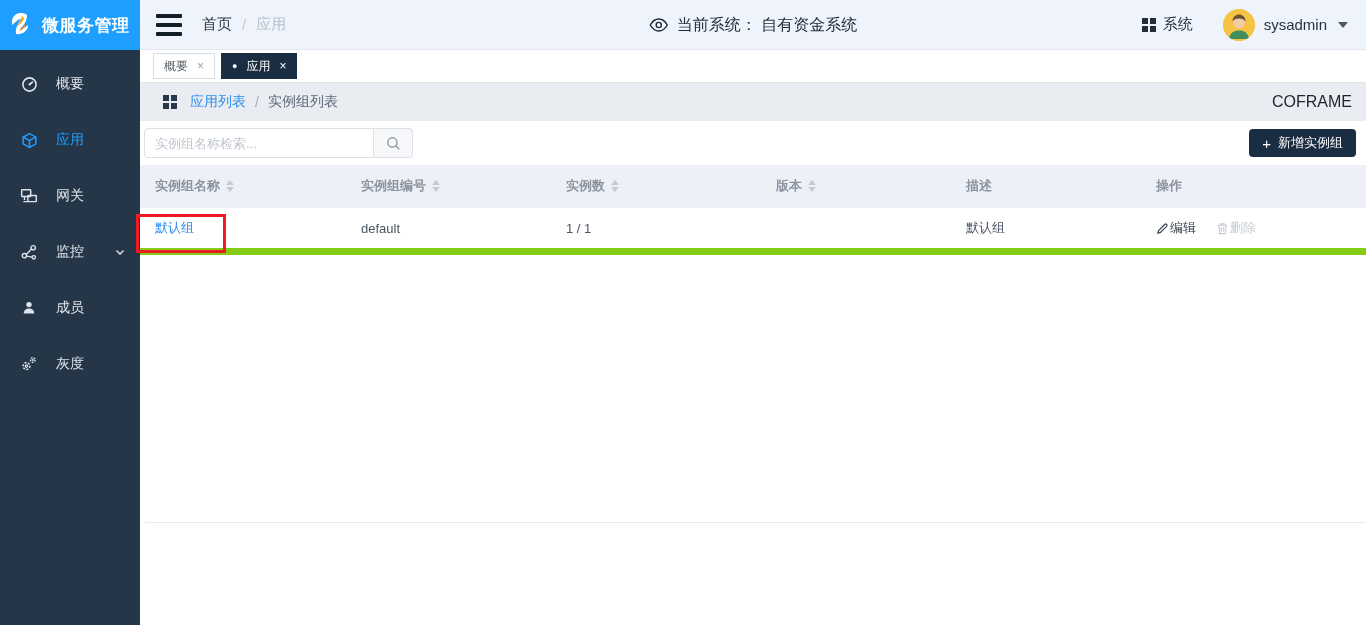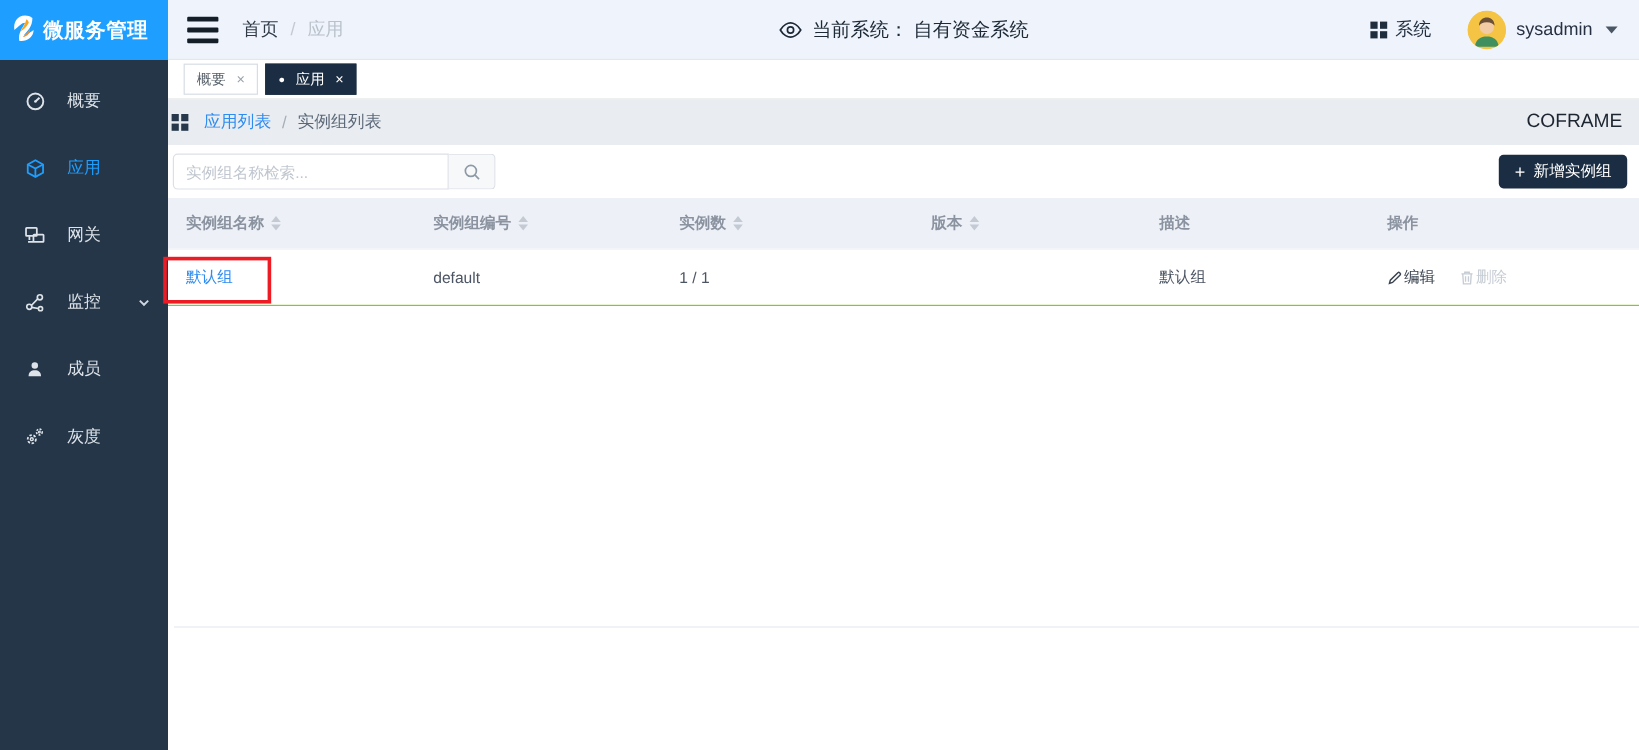--- a/index.html
+++ b/index.html
@@ -1,21 +1,21 @@
 <!DOCTYPE html>
 <html><head>
 <meta charset="utf-8">
 <style>
   * { margin:0; padding:0; box-sizing:border-box; }
   html,body { width:1366px; height:625px; font-family:"Liberation Sans","DejaVu Sans",sans-serif; background:#fff; }
   .app { position:relative; width:1366px; height:625px; overflow:hidden; background:#fff; }
 
   
   .sidebar { position:absolute; left:0; top:0; width:140px; height:625px; background:#253649; z-index:5; }
-  .logo { height:50px; background:#1e9fff; display:flex; align-items:center; padding:0 8px 0 6px; }
+  .logo { height:50px; background:#1e9fff; display:flex; align-items:center; padding:0 8px 0 6px; gap:6px; }
   .logo-title { color:#fff; font-size:17px; font-weight:bold; letter-spacing:.5px; white-space:nowrap; }
   .nav { padding-top:6px; }
   .nav-item { height:56px; display:flex; align-items:center; padding:0 14px 0 20px; color:#dde3e9; font-size:14px; cursor:pointer; }
   .nav-item .nav-icon { width:18px; height:18px; margin-right:18px; display:flex; align-items:center; justify-content:center; color:#dde3e9; }
   .nav-item.active { color:#1e9fff; }
   .nav-item.active .nav-icon { color:#1e9fff; }
   .nav-item .chev { margin-left:auto; color:#cfd6dd; display:flex; }
 
   
   .main { position:absolute; left:140px; top:0; width:1226px; height:625px; }
@@ -38,21 +38,21 @@
 
   
   .tabsbar { height:33px; background:#fff; border-bottom:1px solid #e4e4e4; display:flex; align-items:center; padding-left:13px; gap:6px; }
   .tab { height:26px; display:flex; align-items:center; gap:9px; padding:0 10px; font-size:12px; border:1px solid #d8dce5; color:#57606a; background:#fff; cursor:pointer; }
   .tab .tab-close { color:#9aa3ad; font-size:12px; cursor:pointer; }
   .tab.active { background:#1b2d42; border-color:#1b2d42; color:#fff; }
   .tab.active .tab-close { color:#fff; }
   .tab .dot { font-size:9px; line-height:1; }
 
   
-  .pathbar { height:38px; background:#e9edf2; display:flex; align-items:center; padding:0 14px 0 3px; font-size:14px; gap:9px; }
+  .pathbar { height:38px; background:#e9edf2; display:flex; align-items:center; padding:0 14px 0 23px; font-size:14px; gap:9px; }
   .path-grid { display:grid; grid-template-columns:6px 6px; grid-template-rows:6px 6px; gap:2px; margin-right:4px; }
   .path-grid i { background:#27384c; display:block; }
   .path-link { color:#2d8cf0; cursor:pointer; }
   .path-sep { color:#a6aeb8; }
   .path-cur { color:#5c6877; }
   .path-right { margin-left:auto; color:#1d2530; font-size:16px; }
 
   
   .toolbar { height:44px; background:#fff; display:flex; align-items:center; padding:0 10px 0 4px; }
   .search-group { display:flex; height:30px; }
@@ -65,21 +65,21 @@
   
   .tbl { width:100%; }
   .tbl-row { display:grid; grid-template-columns:205px 205px 210px 190px 190px 1fr; align-items:center; }
   .tbl-head { height:42px; background:#edf1f7; color:#8b93a0; font-size:13px; font-weight:bold; }
   .th { display:flex; align-items:center; gap:6px; padding-left:16px; }
   .th:first-child { padding-left:15px;text-align:center; }
   .sorter { display:flex; flex-direction:column; gap:2px; }
   .sorter i { width:0; height:0; border-left:4px solid transparent; border-right:4px solid transparent; display:block; }
   .sorter .s-up { border-bottom:5px solid #c3cad3; }
   .sorter .s-down { border-top:5px solid #c3cad3; }
-  .tbl-body-row { height:48px; background:#fff; border-bottom:1px solid #84cc16; border-top:1px solid #ebeef5; font-size:13px; color:#4c5564; }
+  .tbl-body-row { height:48px; background:#fff; border-bottom:7px solid #84cc16; border-top:1px solid #ebeef5; font-size:13px; color:#4c5564; }
   .td { padding-left:16px; }
   .td:first-child { padding-left:15px; }
   .cell-link { color:#2d8cf0; cursor:pointer; }
   .ops { display:flex; align-items:center; gap:20px; }
   .op { display:flex; align-items:center; gap:1px; cursor:pointer; }
   .op-edit { color:#39424f; }
   .op-del { color:#c6ccd4; cursor:not-allowed; }
 
   .bottom-divider { position:absolute; left:145px; right:0; top:522px; border-top:1px solid #e4ebf1; }
 

